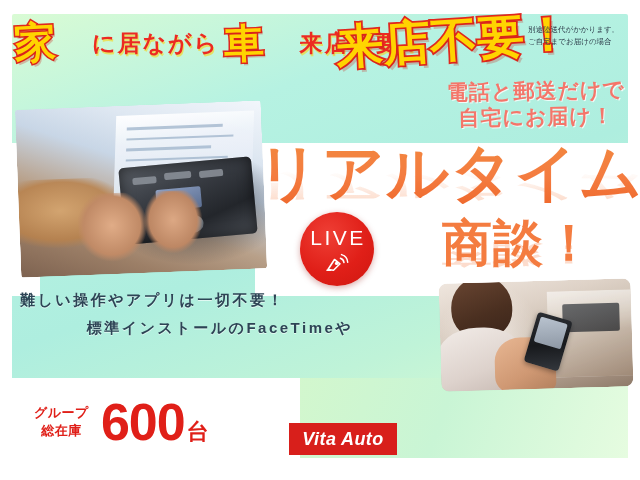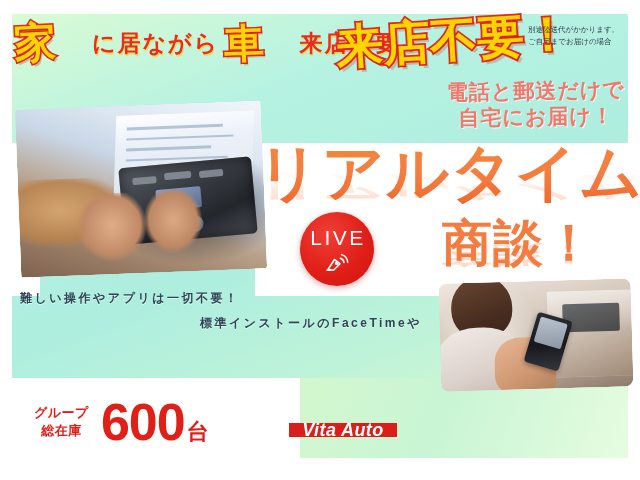--- a/index.html
+++ b/index.html
@@ -393,32 +393,32 @@
   }
   .live-icon { width: 26px; height: 22px; display: block; }
 
   
   .body-copy {
     position: absolute;
     left: 18px;
     top: 292px;
     width: 412px;
     color: #2d4455;
-    font-size: 12px;
+    font-size: 15px;
     font-weight: 700;
     line-height: 1;
     letter-spacing: 2.5px;
   }
   .body-copy .bl {
     display: block;
     margin-bottom: 13px;
     text-shadow: 0 1px 0 rgba(255,255,255,.6);
   }
   .bl1 { text-align: left; padding-left: 2px; }
-  .bl2 { text-align: right; padding-right: 8px; }
+  .bl2 { text-align: center; padding-right: 8px; }
   .bl3 { text-align: right; padding-right: 10px; }
 
   
   .stock {
     position: absolute;
     left: 34px;
     top: 396px;
     display: flex;
     align-items: center;
   }
@@ -449,21 +449,21 @@
     margin-bottom: 5px;
     margin-left: 2px;
   }
 
   
   .logo {
     position: absolute;
     left: 289px;
     top: 423px;
     width: 108px;
-    height: 14px;
+    height: 32px;
     background: #d81f1b;
     display: flex;
     align-items: center;
     justify-content: center;
   }
   .logo-text {
     color: #ffffff;
     font-size: 18px;
     font-weight: 700;
     letter-spacing: 0.4px;

